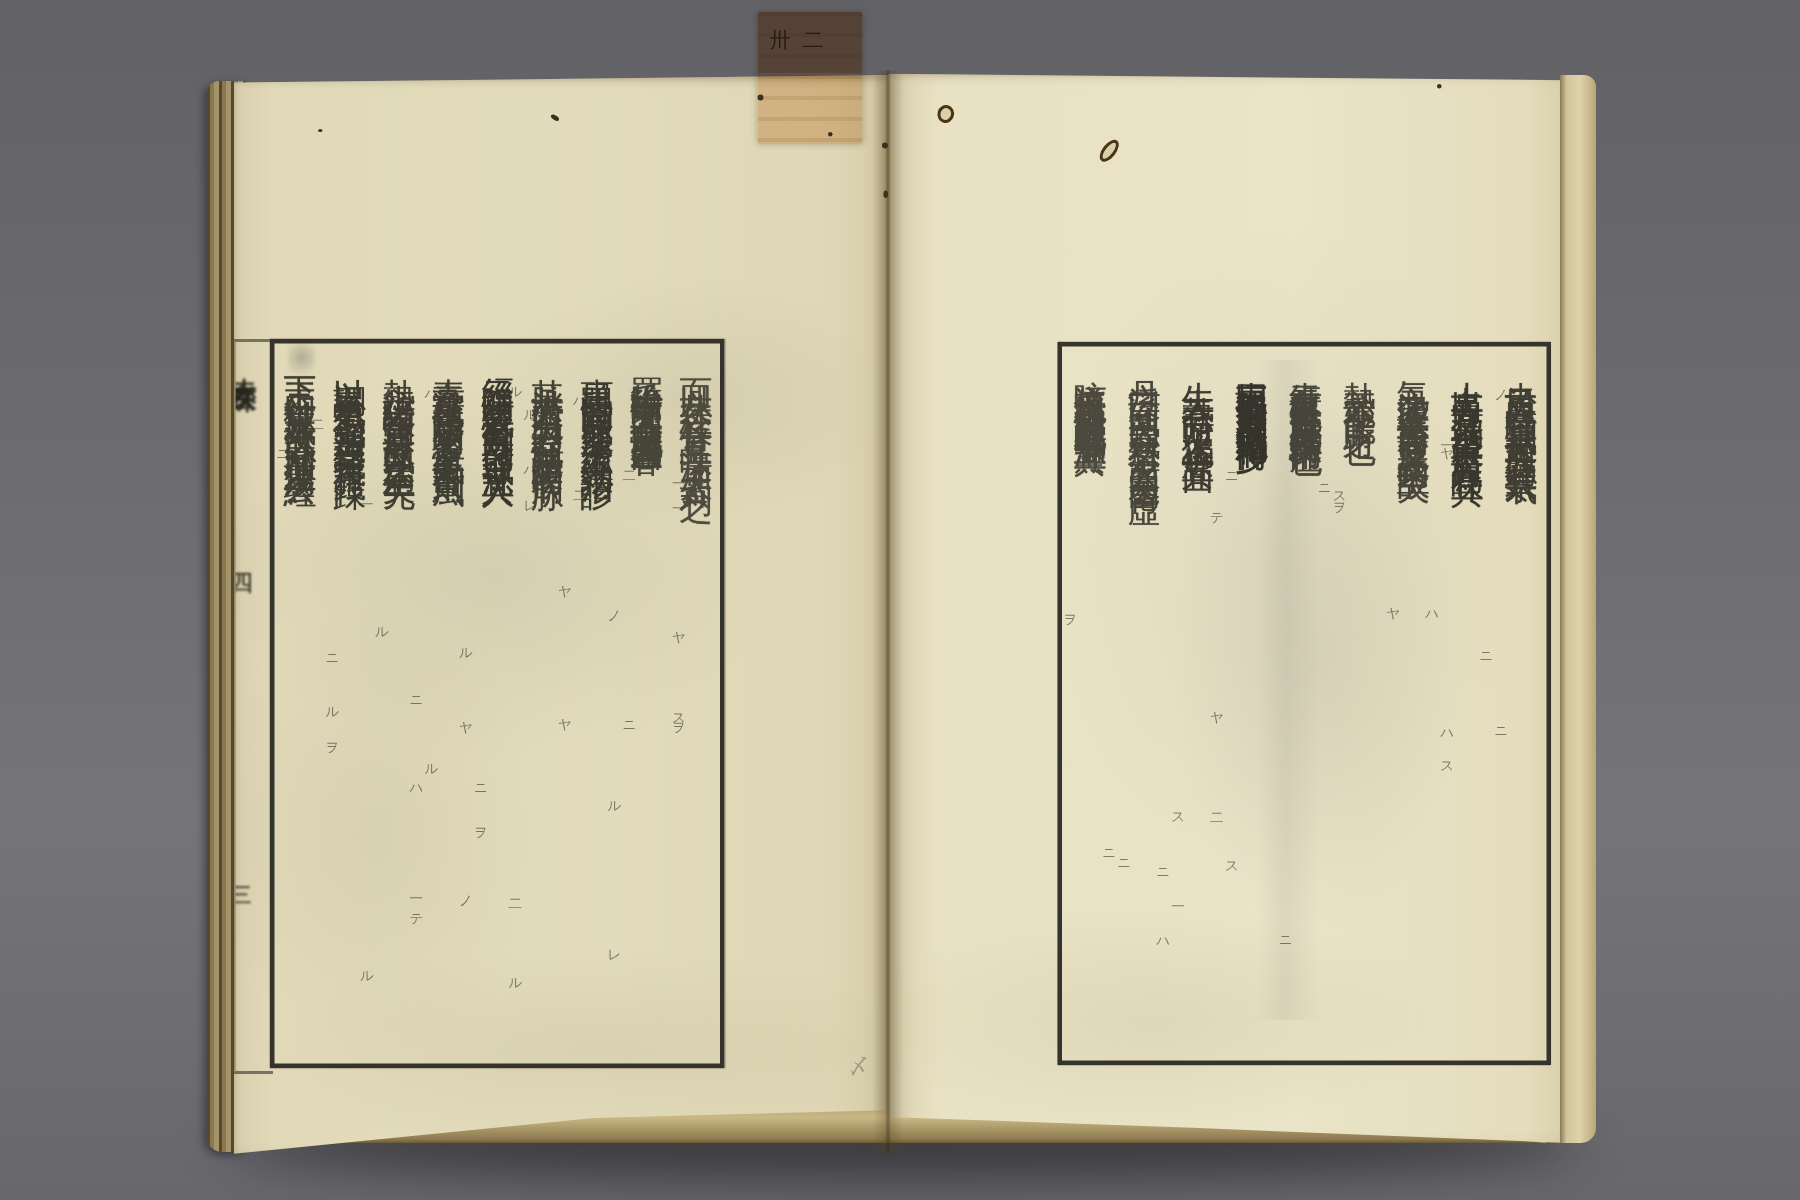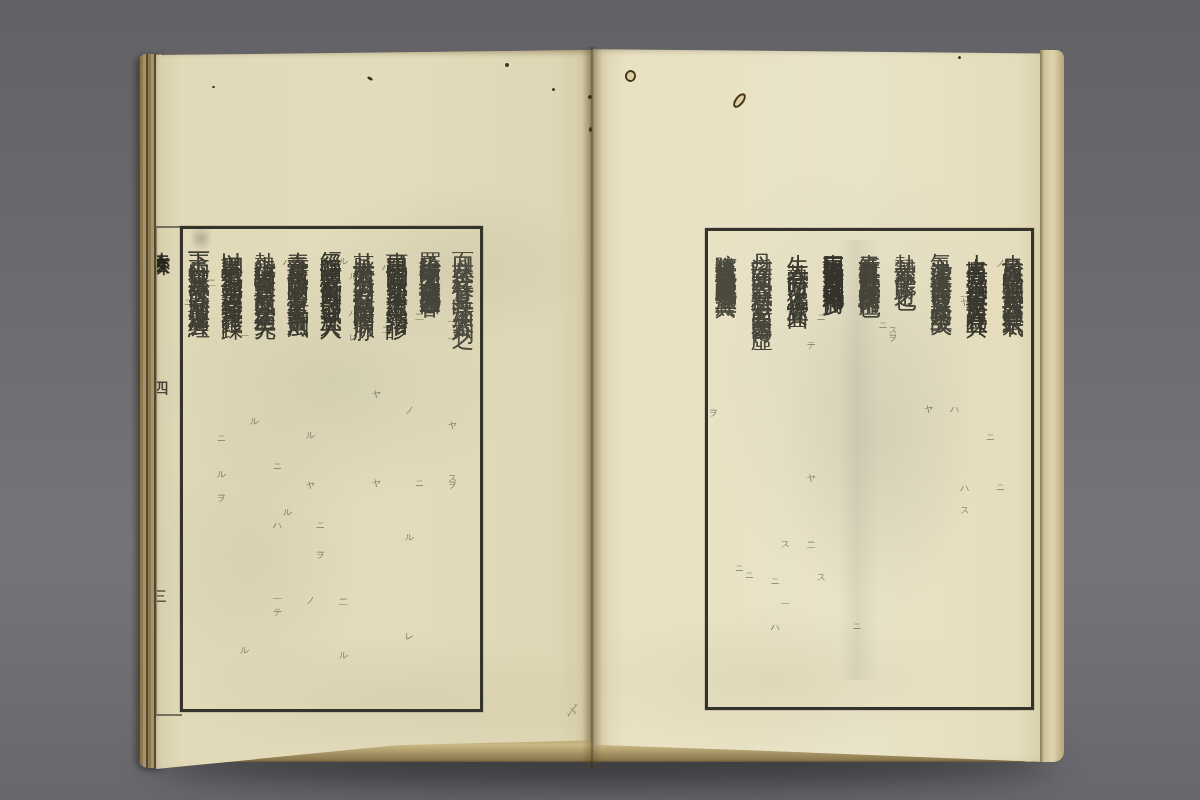--- a/index.html
+++ b/index.html
@@ -171,20 +171,23 @@
       <span class="kmark" style="left: 98.6667px; top: 108px;">テ</span>
       <div class="vcol" style="left: 35.8889px; top: 5px; height: 466px; width: 35.8889px; font-size: 22px; letter-spacing: 5px; line-height: 35.8889px; opacity: 0.86; filter: blur(0.19px); text-shadow: rgba(47, 46, 40, 0.75) 0px 0px 0.6px;">丹溪曰面熱因胃熱有欝火面寒因胃虛</div>
       <span class="kmark" style="left: 36.8889px; top: 338px;">ニ</span>
       <span class="kmark" style="left: 62.7778px; top: 344px;">ニ</span>
       <span class="kmark" style="left: 62.7778px; top: 390px;">ハ</span>
       <div class="vcol" style="left: 0px; top: 5px; height: 466px; width: 35.8889px; font-size: 22px; letter-spacing: 2.31579px; line-height: 35.8889px; opacity: 0.84; filter: blur(0.1px); text-shadow: rgba(47, 46, 40, 0.75) 0px 0px 0.6px;">咳逆停息不得卧面熱如醉此為胃熱上冲薰其</div>
       <span class="kmark" style="left: 1px; top: 176px;">ヲ</span>
       <span class="kmark" style="left: 26.8889px; top: 331px;">ニ</span>
     </div>
 
+  <div class="label">
+    <span>卅二</span>
+  </div>
 
   <div class="hand-mark"></div>
   <div class="gutter-mark">〆</div>
 
   <div class="ring" style="left:731px;top:96px;width:13px;height:5px;transform:rotate(-52deg);"></div>
   <div class="ring" style="left:625px;top:70px;width:7px;height:8px;border-width:2px;transform:rotate(15deg);"></div>
   <div class="speck" style="left:505px;top:63px;width:4px;height:4px;"></div>
   <div class="speck" style="left:552px;top:88px;width:3px;height:3px;"></div>
   <div class="speck" style="left:588px;top:95px;width:4px;height:4px;"></div>
   <div class="speck" style="left:589px;top:127px;width:3px;height:5px;"></div>

